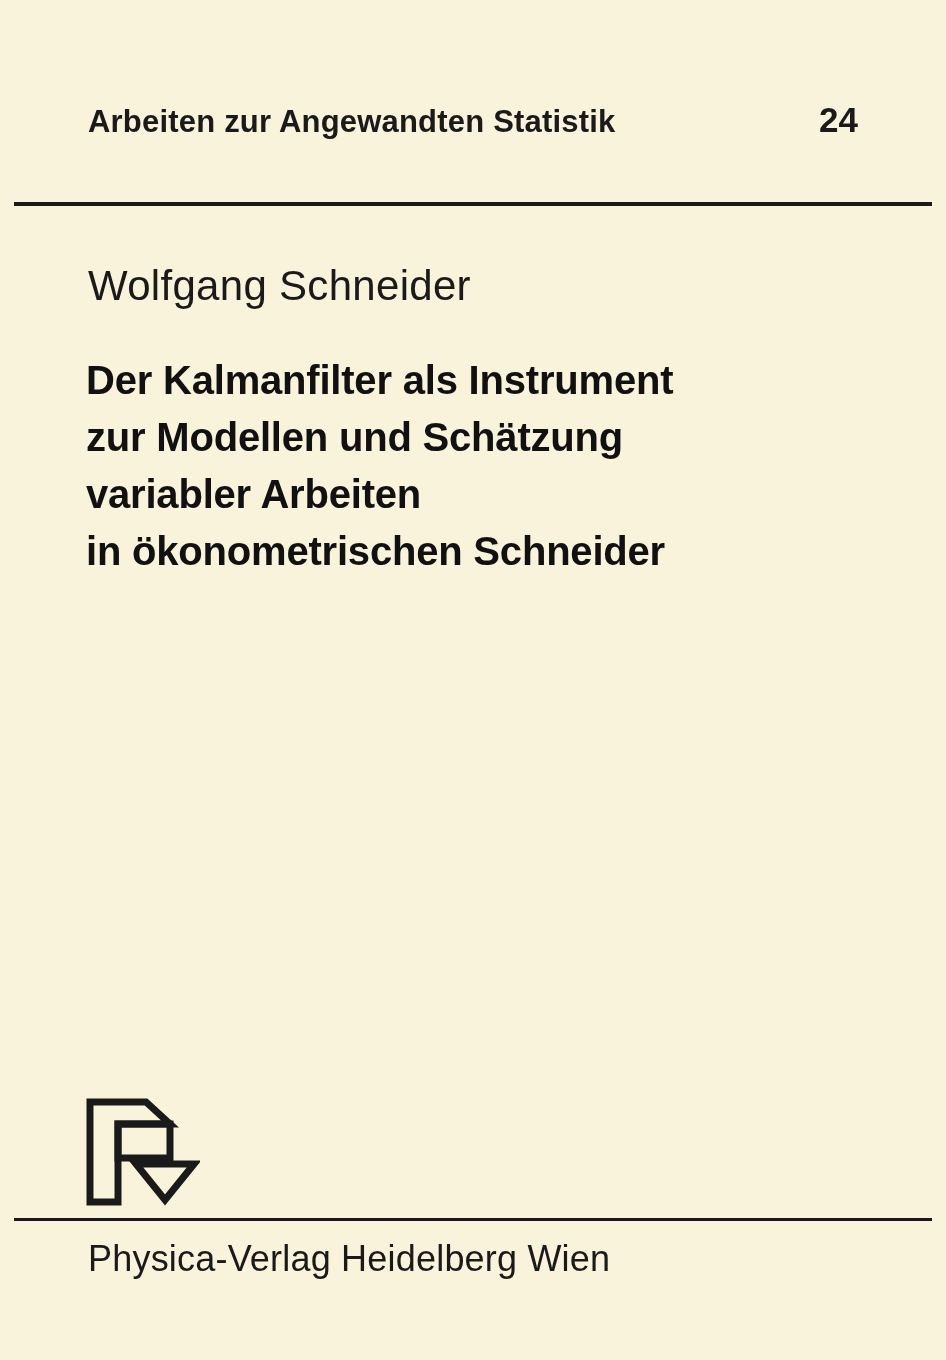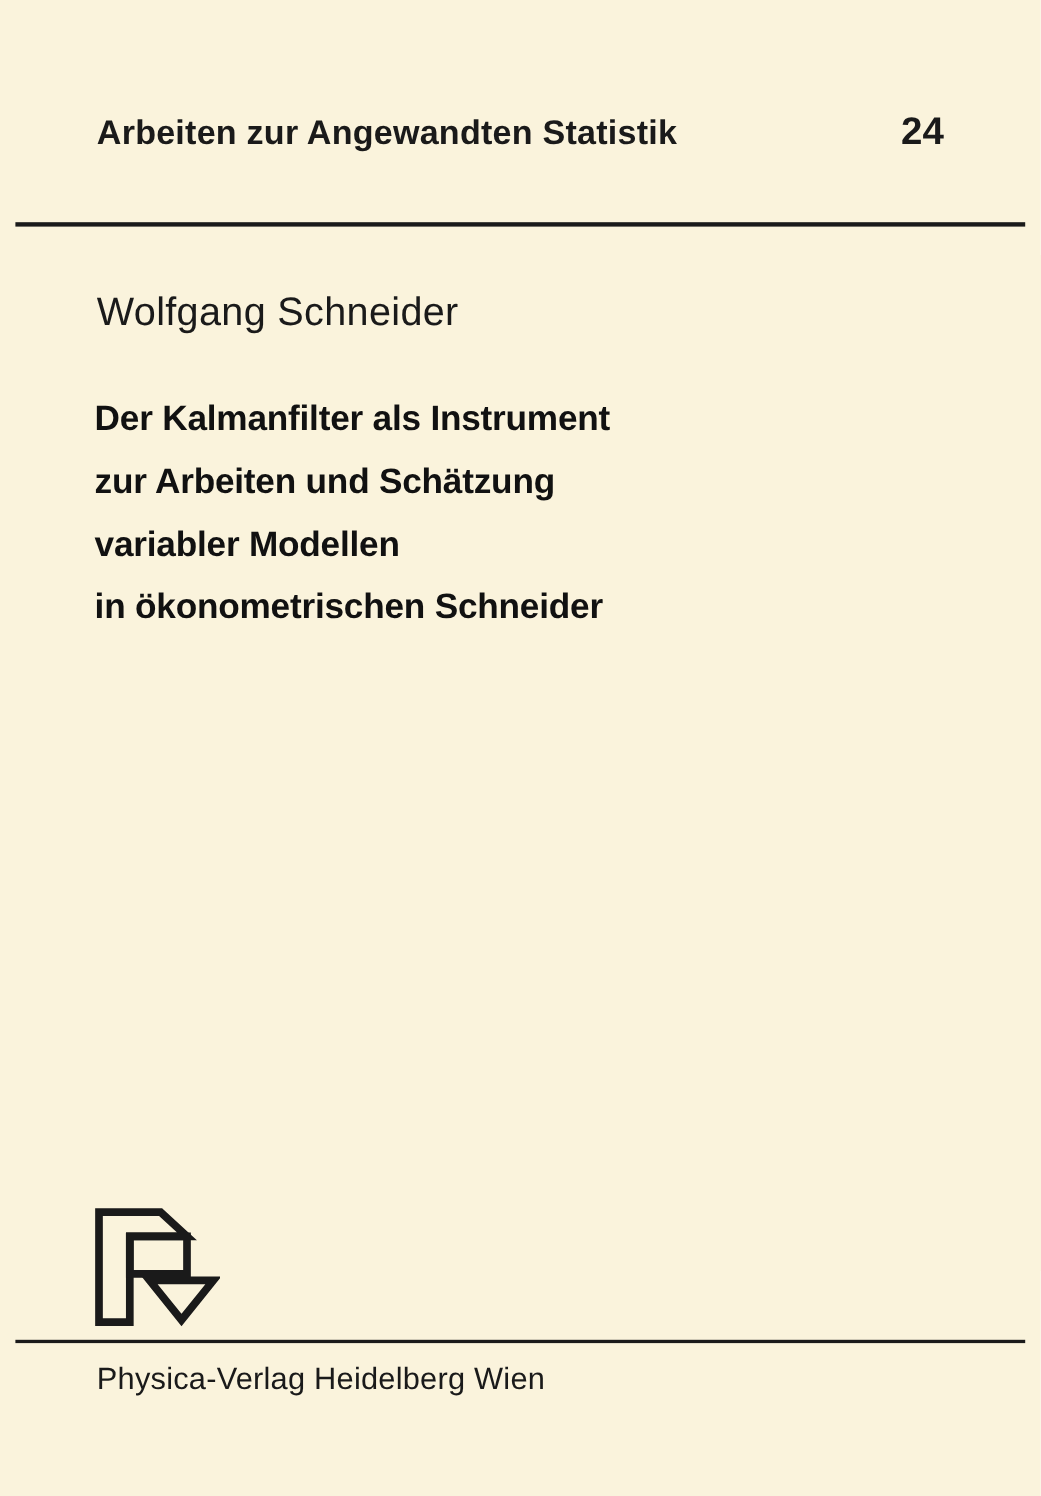--- a/index.html
+++ b/index.html
@@ -47,33 +47,33 @@
     left: 14px;
     top: 202px;
     width: 918px;
     height: 4px;
     background: #1a1a1a;
   }
   .author {
     position: absolute;
     left: 88px;
     top: 262px;
-    font-size: 36px;
+    font-size: 42px;
     font-weight: normal;
     color: #1a1a1a;
     letter-spacing: 0.3px;
   }
   .title-block {
     position: absolute;
     left: 86px;
     top: 352px;
     width: 790px;
   }
   .title-line {
-    font-size: 32px;
+    font-size: 40px;
     font-weight: bold;
     color: #111111;
     line-height: 57px;
     letter-spacing: -0.2px;
     white-space: nowrap;
   }
   .logo {
     position: absolute;
     left: 84px;
     top: 1098px;
@@ -85,21 +85,21 @@
     left: 14px;
     top: 1218px;
     width: 918px;
     height: 3px;
     background: #1a1a1a;
   }
   .publisher {
     position: absolute;
     left: 88px;
     top: 1238px;
-    font-size: 28px;
+    font-size: 36px;
     font-weight: normal;
     color: #1a1a1a;
     letter-spacing: 0.2px;
   }
 </style>
 </head>
 <body>
 
 <div class="cover">
 
@@ -107,22 +107,22 @@
     <span class="series-title">Arbeiten zur Angewandten Statistik</span>
     <span class="series-number">24</span>
   </div>
 
   <div class="rule-top"></div>
 
   <div class="author">Wolfgang Schneider</div>
 
   <div class="title-block">
     <div class="title-line">Der Kalmanfilter als Instrument</div>
-    <div class="title-line">zur Arbeiten und Schätzung</div>
-    <div class="title-line">variabler Modellen</div>
+    <div class="title-line">zur Modellen und Schätzung</div>
+    <div class="title-line">variabler Arbeiten</div>
     <div class="title-line">in ökonometrischen Schneider</div>
   </div>
 
   <div class="logo">
     <svg width="116" height="108" viewBox="0 0 116 108" xmlns="http://www.w3.org/2000/svg">
 
       <path d="M6 4 H62 L86 26 H34 V104 H6 Z" fill="none" stroke="#1a1a1a" stroke-width="7"></path>
       <path d="M34 26 H86 V60 H34 Z" fill="none" stroke="#1a1a1a" stroke-width="7"></path>
 
       <path d="M52 66 H110 L81 102 Z" fill="none" stroke="#1a1a1a" stroke-width="7"></path>

